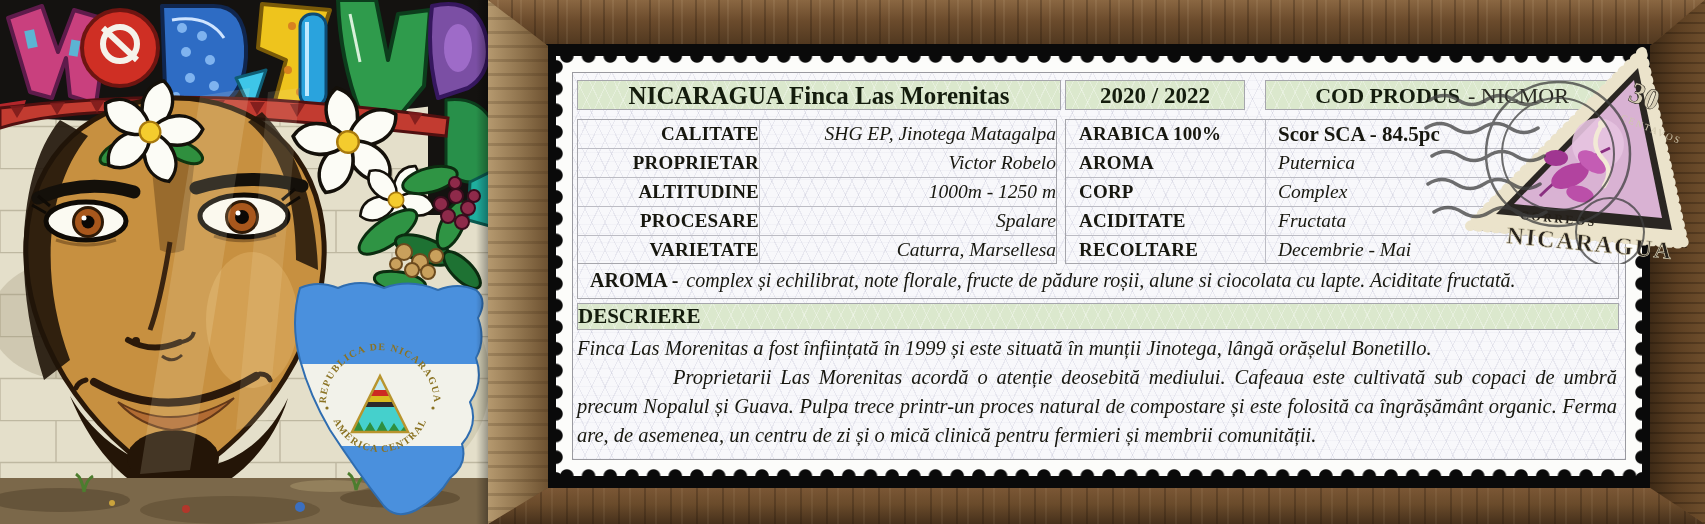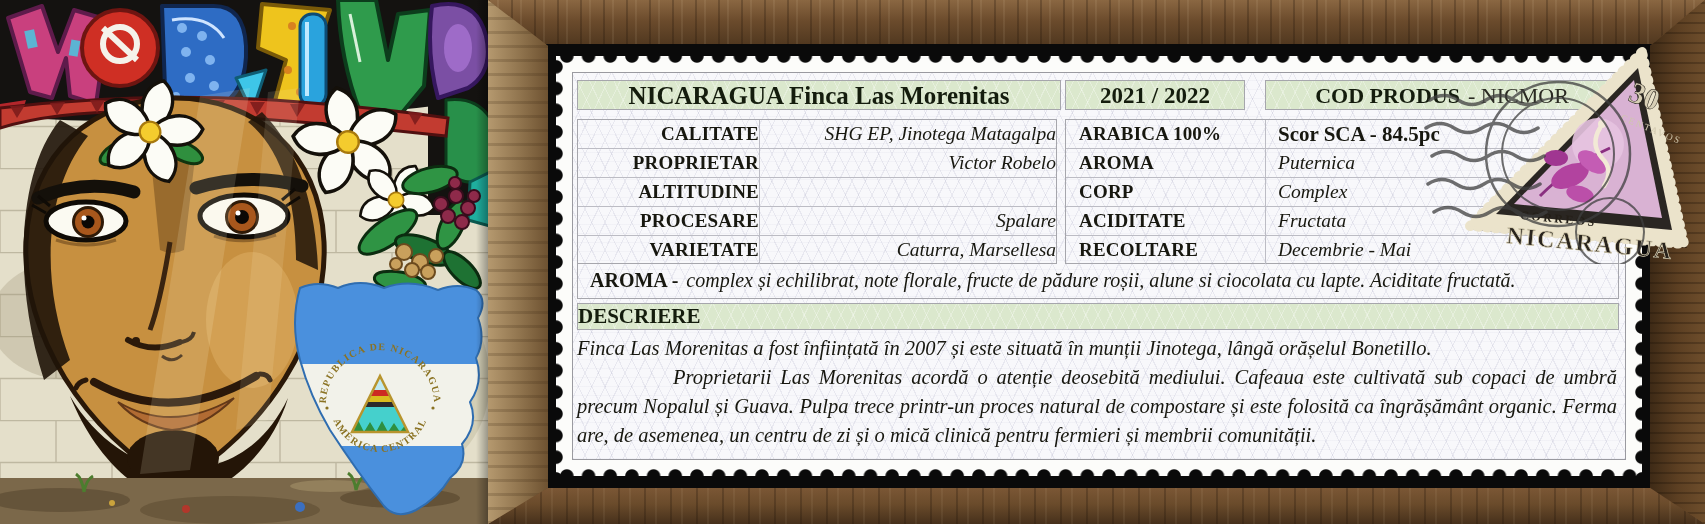--- a/index.html
+++ b/index.html
@@ -315,36 +315,37 @@
 <div class="wood wood-top"></div>
 <div class="wood wood-bottom"></div>
 <div class="mat"></div>
 <div class="wood wood-left"></div>
 <div class="wood wood-right"></div>
 
 <div class="stampcard">
   <div class="stamp-inner">
     <div class="content">
       <div class="band hdr1">NICARAGUA Finca Las Morenitas</div>
-      <div class="band hdr2">2021 / 2022</div>
+      <div class="band hdr2">2020 / 2022</div>
       <div class="band hdr3">
         <span class="code-label">COD PRODUS</span><span class="code-value">- NICMOR</span>
       </div>
 
       <div class="tbl tbl-left">
         <div class="trow">
             <span class="tlabel">CALITATE</span>
             <span class="tvalue">SHG EP, Jinotega Matagalpa</span>
           </div>
         <div class="trow">
             <span class="tlabel">PROPRIETAR</span>
             <span class="tvalue">Victor Robelo</span>
           </div>
         <div class="trow">
             <span class="tlabel">ALTITUDINE</span>
+            <span class="tvalue">1000m - 1250 m</span>
           </div>
         <div class="trow">
             <span class="tlabel">PROCESARE</span>
             <span class="tvalue">Spalare</span>
           </div>
         <div class="trow">
             <span class="tlabel">VARIETATE</span>
             <span class="tvalue">Caturra, Marsellesa</span>
           </div>
       </div>
@@ -372,21 +373,21 @@
           </div>
       </div>
 
       <div class="gust">
         <span class="gust-label">AROMA -</span><span class="gust-text">complex și echilibrat, note florale, fructe de pădure roșii, alune si ciocolata cu lapte. Aciditate fructată.</span>
       </div>
 
       <div class="band descr-band">DESCRIERE</div>
 
       <div class="descr-text">
-        <p>Finca Las Morenitas a fost înființată în 2007 și este situată în munții Jinotega, lângă orășelul Bonetillo.</p>
+        <p>Finca Las Morenitas a fost înființată în 1999 și este situată în munții Jinotega, lângă orășelul Bonetillo.</p>
         <p>Proprietarii Las Morenitas acordă o atenție deosebită mediului. Cafeaua este cultivată sub copaci de umbră precum Nopalul și Guava. Pulpa trece printr-un proces natural de compostare și este folosită ca îngrășământ organic. Ferma are, de asemenea, un centru de zi și o mică clinică pentru fermieri și membrii comunității.</p>
       </div>
     </div>
   </div>
 </div>
 
 <svg class="tri-stamp" viewBox="0 0 285 228" xmlns="http://www.w3.org/2000/svg">
   <polygon points="225,20 53,194 267,212" fill="rgba(0,0,0,.45)"></polygon>
   <polygon points="222,16 50,190 264,208" fill="#ebe3cb" stroke="#ebe3cb" stroke-width="10" stroke-dasharray="1.5 7.2" stroke-linecap="round" stroke-linejoin="round"></polygon>
   <polygon points="222,16 50,190 264,208" fill="#ebe3cb"></polygon>

